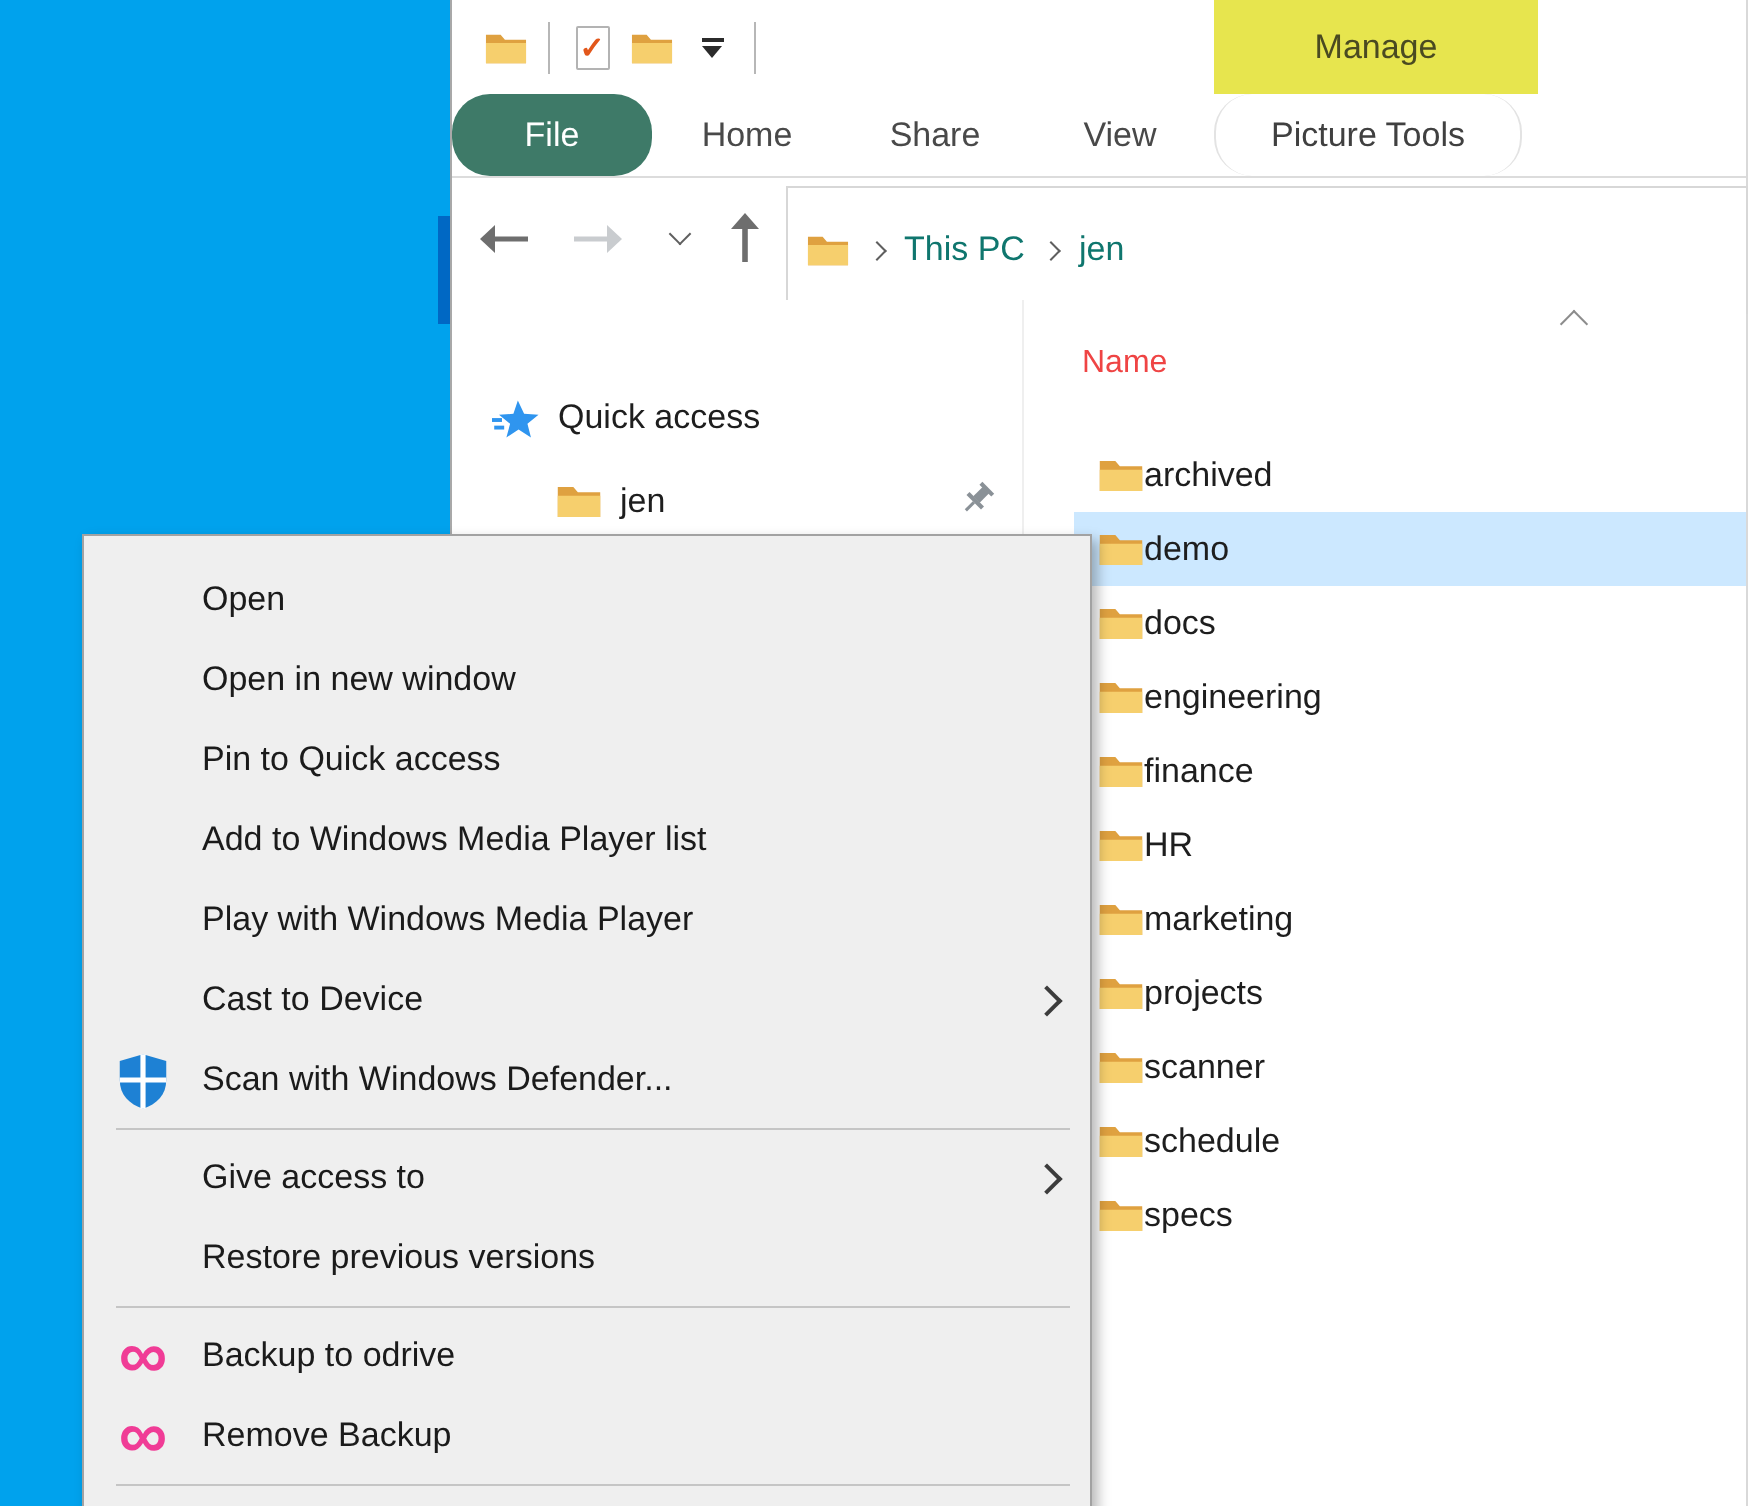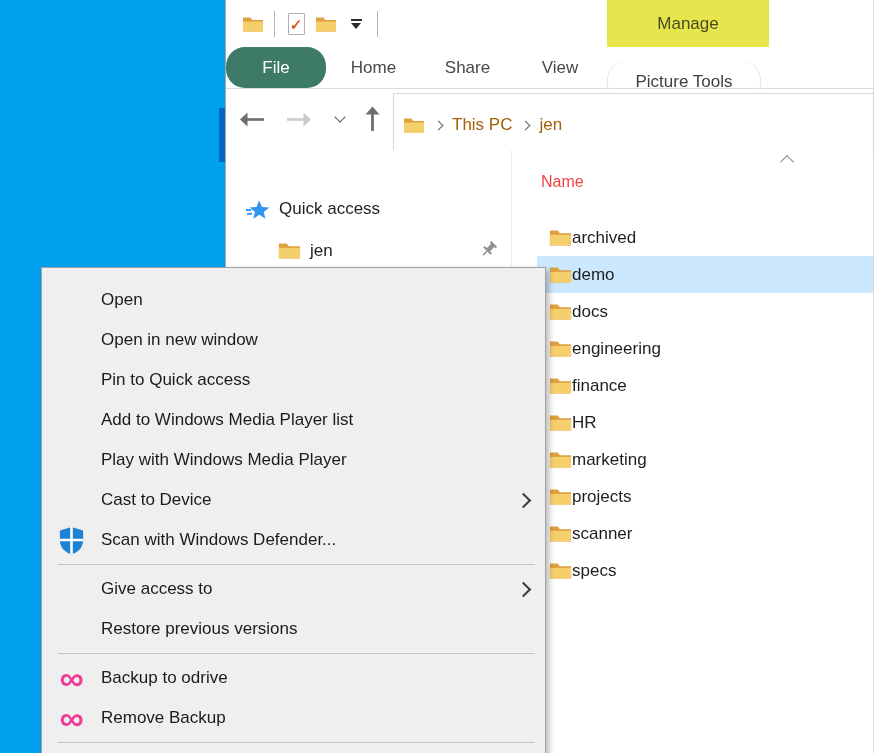--- a/index.html
+++ b/index.html
@@ -34,29 +34,29 @@
                 font-size:17px; color:#4a4a21; cursor:default; }
 
   
   .tabs-row { position:absolute; top:47px; left:0; right:0; height:42px; background:#fff;
               border-bottom:1px solid #dcdcdc; font-size:17px; color:#494949; }
   .tab { position:absolute; top:0; height:41px; display:flex; align-items:center; justify-content:center; cursor:default;border-radius:19px; }
   .tab-file { left:0; width:100px; background:#3e7a68; color:#fff; }
   .tab-home { left:105px; width:85px; }
   .tab-share { left:199px; width:85px; }
   .tab-view { left:292px; width:84px; }
-  .tab-picture { left:381px; width:154px; border-left:1px solid #e3e3e3; border-right:1px solid #e3e3e3; color:#404040;margin-top:14px; }
+  .tab-picture { left:381px; width:154px; border-left:1px solid #e3e3e3; border-right:1px solid #e3e3e3; color:#404040; }
 
   
   .navbar { position:absolute; top:89px; left:0; right:0; height:61px; background:#fff; }
   .nav-btn { position:absolute; top:14px; width:34px; height:32px; display:flex; align-items:center; justify-content:center; }
   .nav-back { left:9px; } .nav-fwd { left:56px; } .nav-recent { left:97px; } .nav-up { left:129px; }
   .addressbar { position:absolute; left:167px; top:4px; right:-1px; height:64px;
                 border:1px solid #d7d7d7; background:#fff; display:flex; align-items:center;
-                padding-left:9px; font-size:17px; color:#a16207; }
+                padding-left:9px; font-size:17px; color:#0f766e; }
   .crumb { padding:0 6px; cursor:default; }
   .chev { display:inline-block; width:7px; height:7px; border-top:1.8px solid #5f5f5f; border-right:1.8px solid #5f5f5f; }
   .chev-right { transform:rotate(45deg); }
   .chev-down  { border:none; border-right:1.8px solid #5f5f5f; border-bottom:1.8px solid #5f5f5f; transform:rotate(45deg); width:8px; height:8px; margin-top:-4px; }
   .bc-chev { margin:0 4px; }
 
   
   .content { position:absolute; top:150px; left:0; right:0; bottom:0; background:#fff; }
   .pane-divider { position:absolute; left:285px; top:0px; bottom:0; width:1px; background:#efefef; }
   .sort-chevron { position:absolute; left:556px; top:7px; width:10px; height:10px;
@@ -275,20 +275,27 @@
               <path d="M0.8 1.6 H9 L11.4 4.4 H23.2 V17.4 H0.8 Z" fill="#dfa140"></path>
               <path d="M0.8 6.2 H23.2 V17.4 H0.8 Z" fill="#f6cf6d"></path>
             </svg>
           <span>scanner</span>
         </div>
         <div class="file-row">
           <svg width="23" height="18" viewBox="0 0 24 19">
               <path d="M0.8 1.6 H9 L11.4 4.4 H23.2 V17.4 H0.8 Z" fill="#dfa140"></path>
               <path d="M0.8 6.2 H23.2 V17.4 H0.8 Z" fill="#f6cf6d"></path>
             </svg>
+          <span>schedule</span>
+        </div>
+        <div class="file-row">
+          <svg width="23" height="18" viewBox="0 0 24 19">
+              <path d="M0.8 1.6 H9 L11.4 4.4 H23.2 V17.4 H0.8 Z" fill="#dfa140"></path>
+              <path d="M0.8 6.2 H23.2 V17.4 H0.8 Z" fill="#f6cf6d"></path>
+            </svg>
           <span>specs</span>
         </div>
       </div>
     </div>
   </div>
 
   <div class="context-menu">
     <div class="menu-item bold">
       <span class="mi-gutter"></span>
       <span class="mi-label">Open</span>

